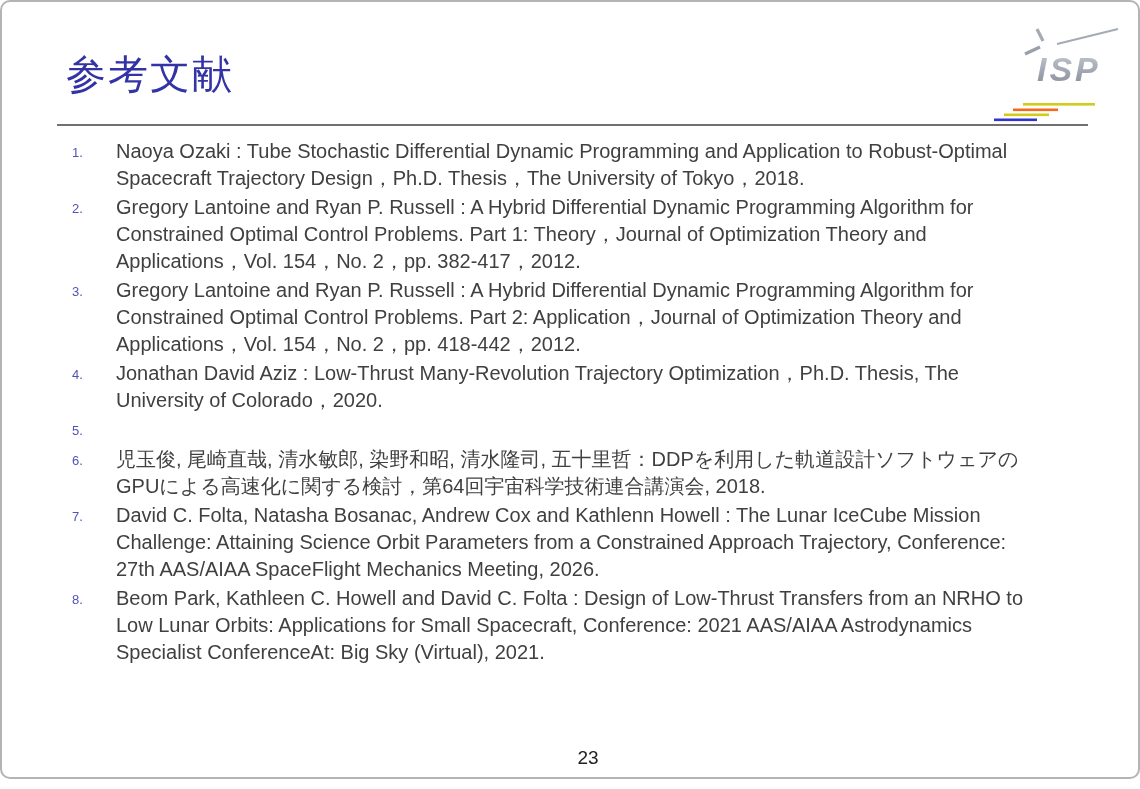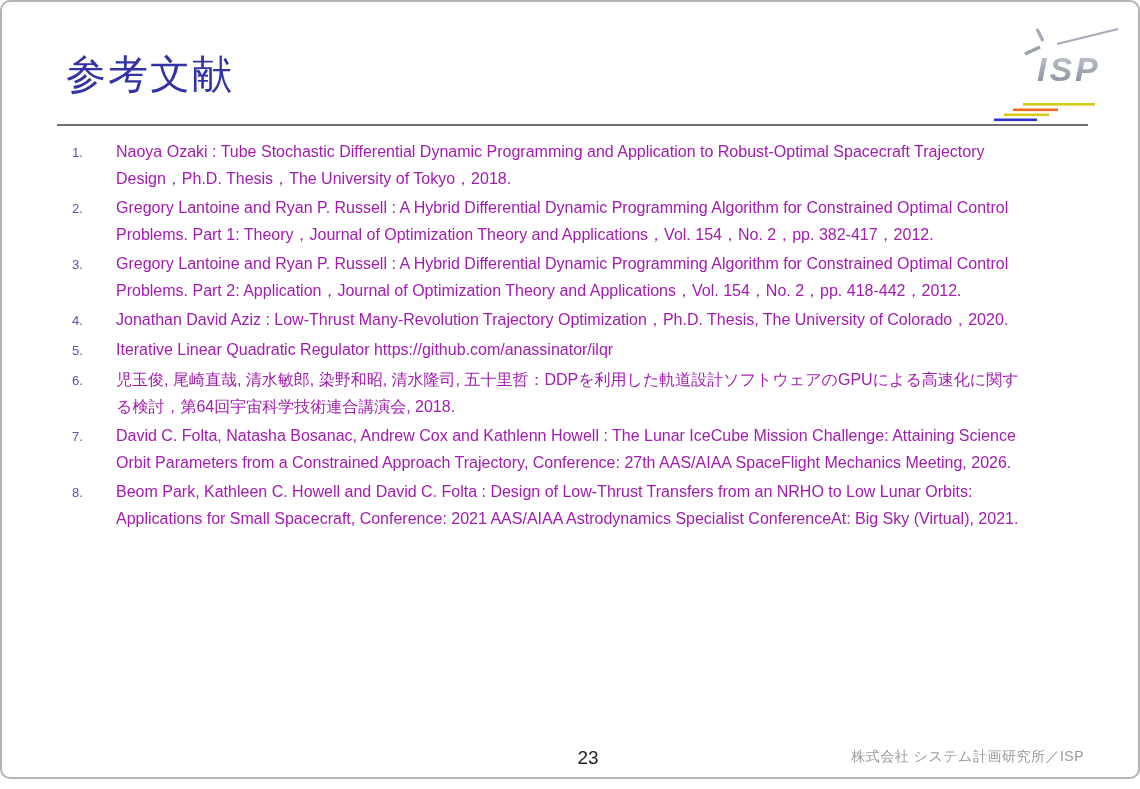--- a/index.html
+++ b/index.html
@@ -51,23 +51,23 @@
   .ref { display: flex; margin-bottom: 2px; }
   .ref .num {
     flex: 0 0 44px;
     width: 44px;
     font-size: 13px;
     line-height: 27px;
     padding-top: 1px;
     color: #5252b8;
   }
   .ref .txt {
-    font-size: 16px;
+    font-size: 20px;
     line-height: 27px;
-    color: #a21caf;
+    color: #404040;
   }
   .pageno {
     position: absolute;
     top: 745px; left: 0;
     width: 100%;
     padding-left: 36px;
     text-align: center;
     font-size: 19px;
     color: #222222;
   }
@@ -121,33 +121,31 @@
       <div class="ref">
         <span class="num">3.</span>
         <span class="txt">Gregory Lantoine and Ryan P. Russell : A Hybrid Differential Dynamic Programming Algorithm for Constrained Optimal Control Problems. Part 2: Application，Journal of Optimization Theory and Applications，Vol. 154，No. 2，pp. 418-442，2012.</span>
       </div>
       <div class="ref">
         <span class="num">4.</span>
         <span class="txt">Jonathan David Aziz : Low-Thrust Many-Revolution Trajectory Optimization，Ph.D. Thesis, The University of Colorado，2020.</span>
       </div>
       <div class="ref">
         <span class="num">5.</span>
-        <span class="txt">Iterative Linear Quadratic Regulator https://github.com/anassinator/ilqr</span>
       </div>
       <div class="ref">
         <span class="num">6.</span>
         <span class="txt">児玉俊, 尾崎直哉, 清水敏郎, 染野和昭, 清水隆司, 五十里哲：DDPを利用した軌道設計ソフトウェアのGPUによる高速化に関する検討，第64回宇宙科学技術連合講演会, 2018.</span>
       </div>
       <div class="ref">
         <span class="num">7.</span>
         <span class="txt">David C. Folta, Natasha Bosanac, Andrew Cox and Kathlenn Howell : The Lunar IceCube Mission Challenge: Attaining Science Orbit Parameters from a Constrained Approach Trajectory, Conference: 27th AAS/AIAA SpaceFlight Mechanics Meeting, 2026.</span>
       </div>
       <div class="ref">
         <span class="num">8.</span>
         <span class="txt">Beom Park, Kathleen C. Howell and David C. Folta :  Design of Low-Thrust Transfers from an NRHO to Low Lunar Orbits: Applications for Small Spacecraft, Conference: 2021 AAS/AIAA Astrodynamics Specialist ConferenceAt: Big Sky (Virtual), 2021.</span>
       </div>
   </div>
 
   <div class="pageno">23</div>
 
-  <div class="company">株式会社 システム計画研究所／ISP</div>
 
 </div>
 
 </body></html>

